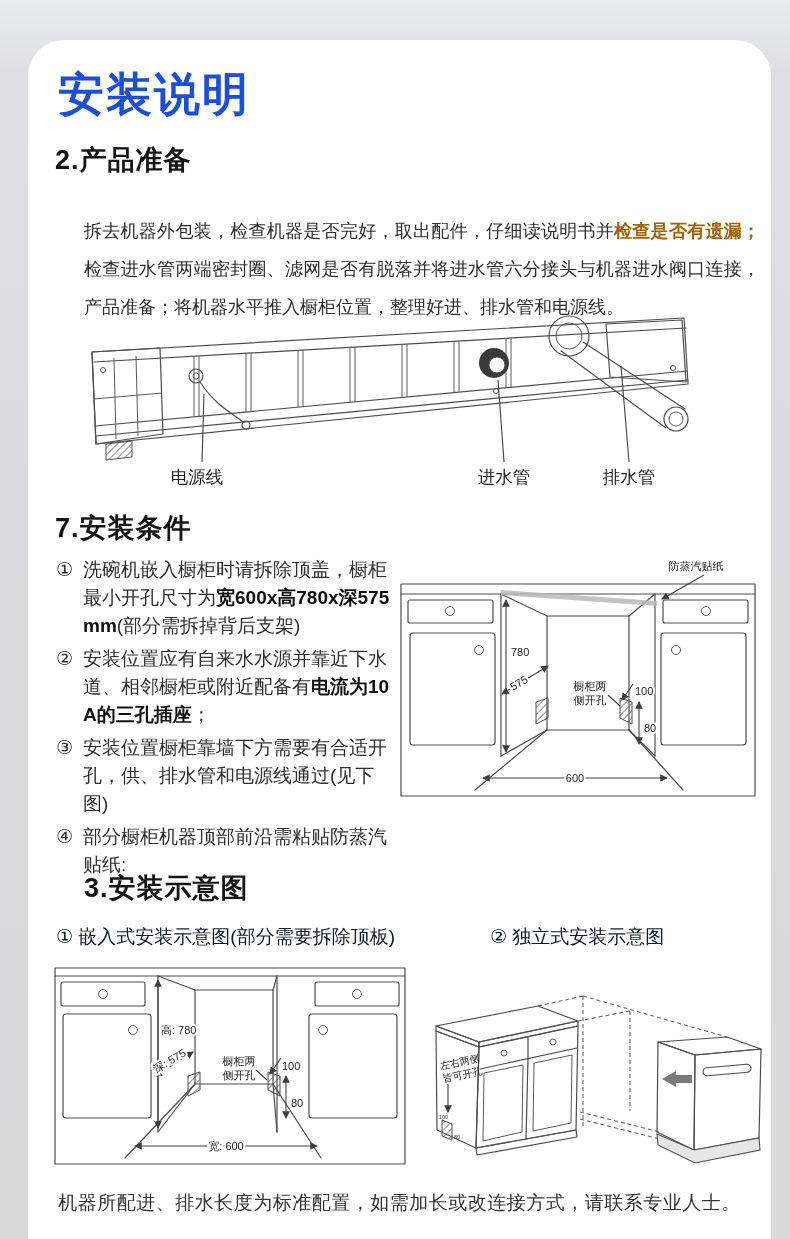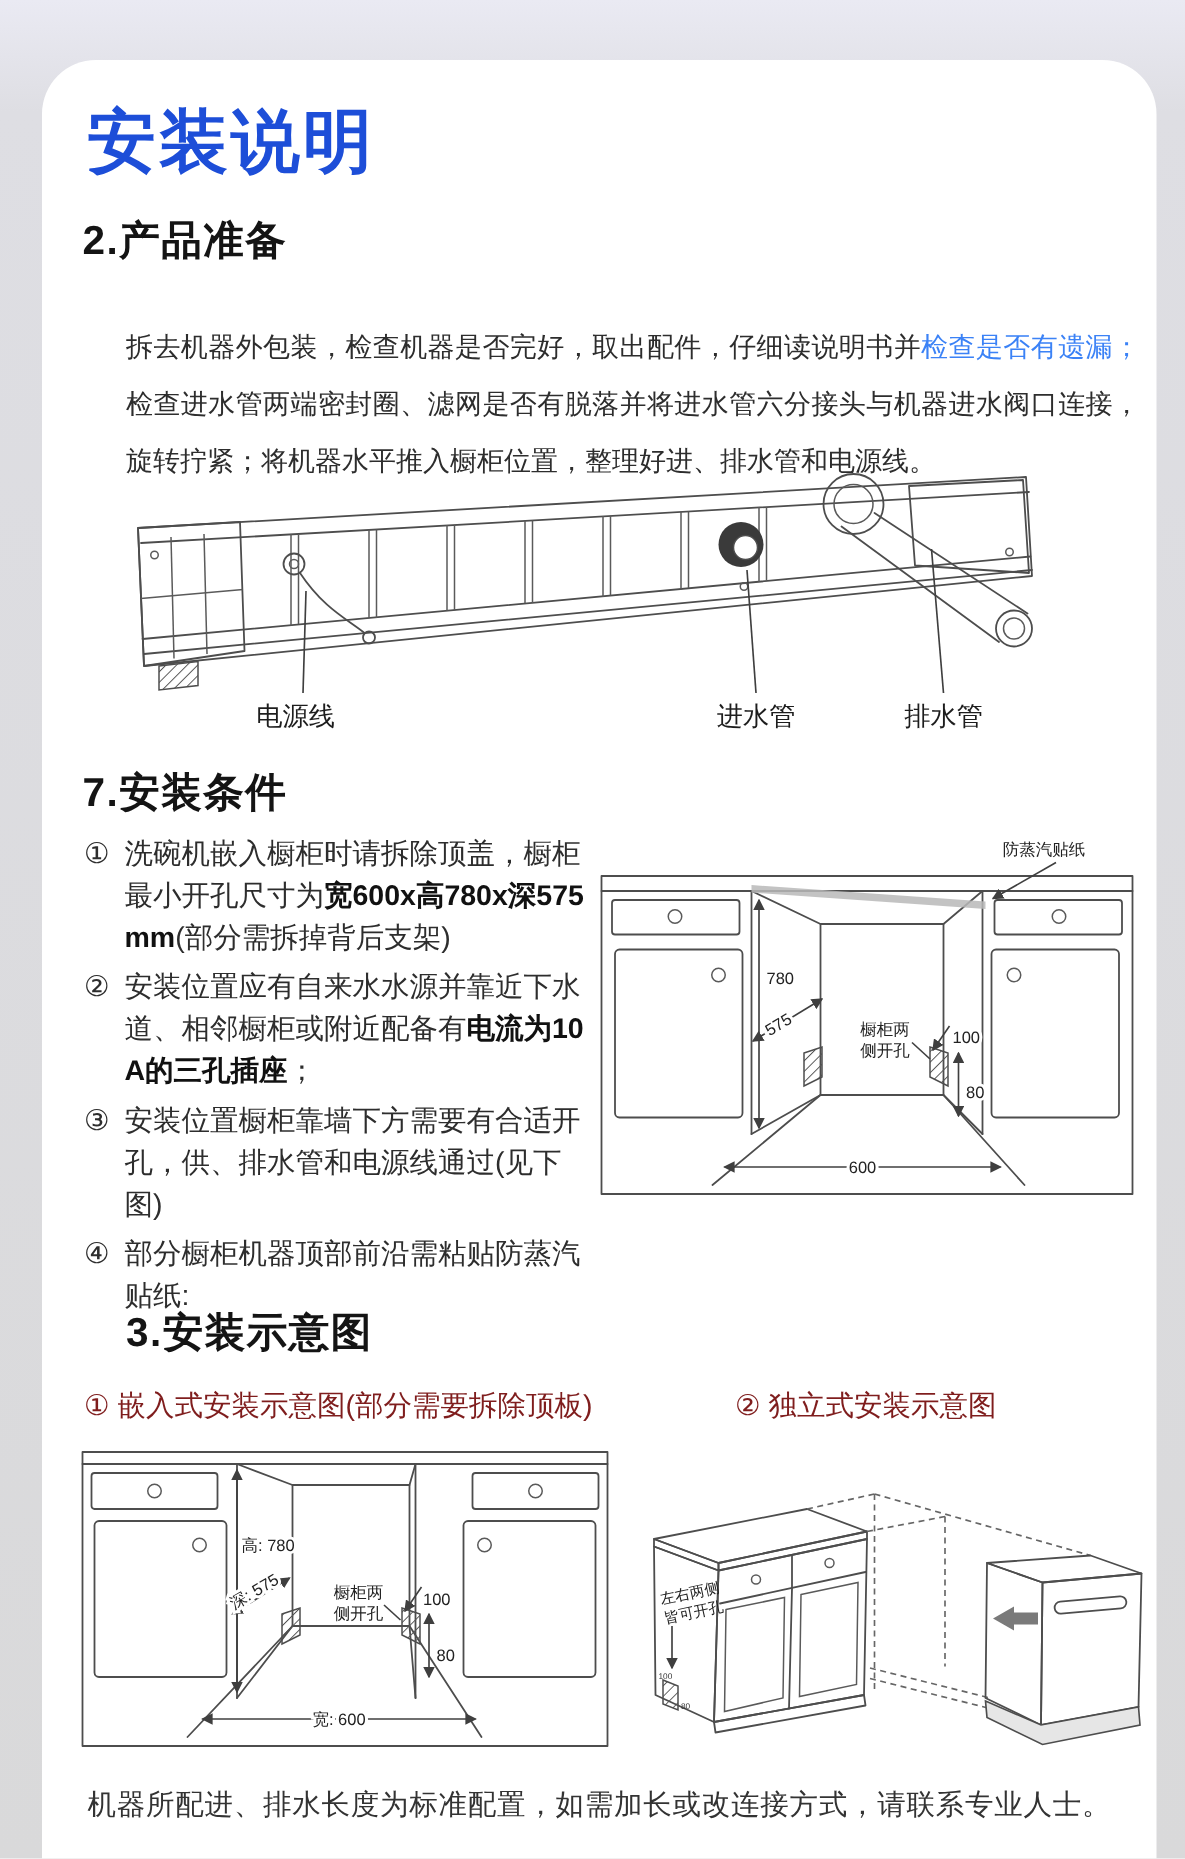--- a/index.html
+++ b/index.html
@@ -19,26 +19,26 @@
     font-size:46px;font-weight:800;letter-spacing:2px;color:#1d4ed8;
   }
   h2.sec{
     margin:0;position:absolute;font-size:27px;font-weight:800;color:#141414;letter-spacing:1px;
   }
   .intro{
     position:absolute;left:56px;top:154px;width:676px;
     font-size:18px;line-height:38px;color:#2d2d2d;
     word-break:break-all;text-align:justify;
   }
-  .intro b{font-weight:400;color:#3b82f6;}
+  .intro b{font-weight:700;color:#a16207;}
   .cond-list{position:absolute;left:28px;top:516px;width:340px;color:#2d2d2d;}
   .cond-item{position:relative;padding-left:27px;font-size:19px;line-height:28px;margin-bottom:5px;word-break:break-all;}
   .cond-item .marker{position:absolute;left:0;top:0;}
   .cond-item b{font-weight:700;color:#111;}
-  .sub-label{position:absolute;font-size:19px;color:#7f1d1d;}
+  .sub-label{position:absolute;font-size:19px;color:#0f172a;}
   .footer-note{
     position:absolute;left:0;top:1150px;width:743px;text-align:center;
     font-size:19px;color:#333333;letter-spacing:0.5px;
   }
   svg{display:block;}
   svg .ln{stroke:#4d4d4d;stroke-width:1.2;fill:none;stroke-linejoin:round;stroke-linecap:round;}
   svg .thin{stroke:#5a5a5a;stroke-width:1;fill:none;}
   svg .dimln{stroke:#3f3f3f;stroke-width:1.1;fill:none;}
   svg .dim{font-size:11px;fill:#222;paint-order:stroke;stroke:#ffffff;stroke-width:4px;font-family:"Liberation Sans","DejaVu Sans",sans-serif;}
   svg .lbl{font-size:17.5px;fill:#1d1d1d;font-family:"Liberation Sans","DejaVu Sans",sans-serif;}
@@ -46,21 +46,21 @@
 </style>
 </head>
 <body>
 
 <div class="card">
 
   <h1 class="page-title">安装说明</h1>
 
   <h2 class="sec" style="left:27px;top:102px;">2.产品准备</h2>
 
-  <p class="intro"><span>拆去机器外包装，检查机器是否完好，取出配件，仔细读说明书并</span><b>检查是否有遗漏；</b><span>检查进水管两端密封圈、滤网是否有脱落并将进水管六分接头与机器进水阀口连接，旋转拧紧；将机器水平推入橱柜位置，整理好进、排水管和电源线。</span></p>
+  <p class="intro"><span>拆去机器外包装，检查机器是否完好，取出配件，仔细读说明书并</span><b>检查是否有遗漏；</b><span>检查进水管两端密封圈、滤网是否有脱落并将进水管六分接头与机器进水阀口连接，产品准备；将机器水平推入橱柜位置，整理好进、排水管和电源线。</span></p>
 
   <div class="abs" style="left:56px;top:274px;width:620px;height:178px;">
     <svg width="620" height="178" viewBox="0 0 620 178">
       <defs>
         <pattern id="hp1" width="5" height="5" patternUnits="userSpaceOnUse" patternTransform="rotate(45)">
           <line x1="0" y1="0" x2="0" y2="5" stroke="#555" stroke-width="1.3"></line>
         </pattern>
       </defs>
 
       <polygon class="ln" points="8,38 600,4 604,70 12,130"></polygon>

